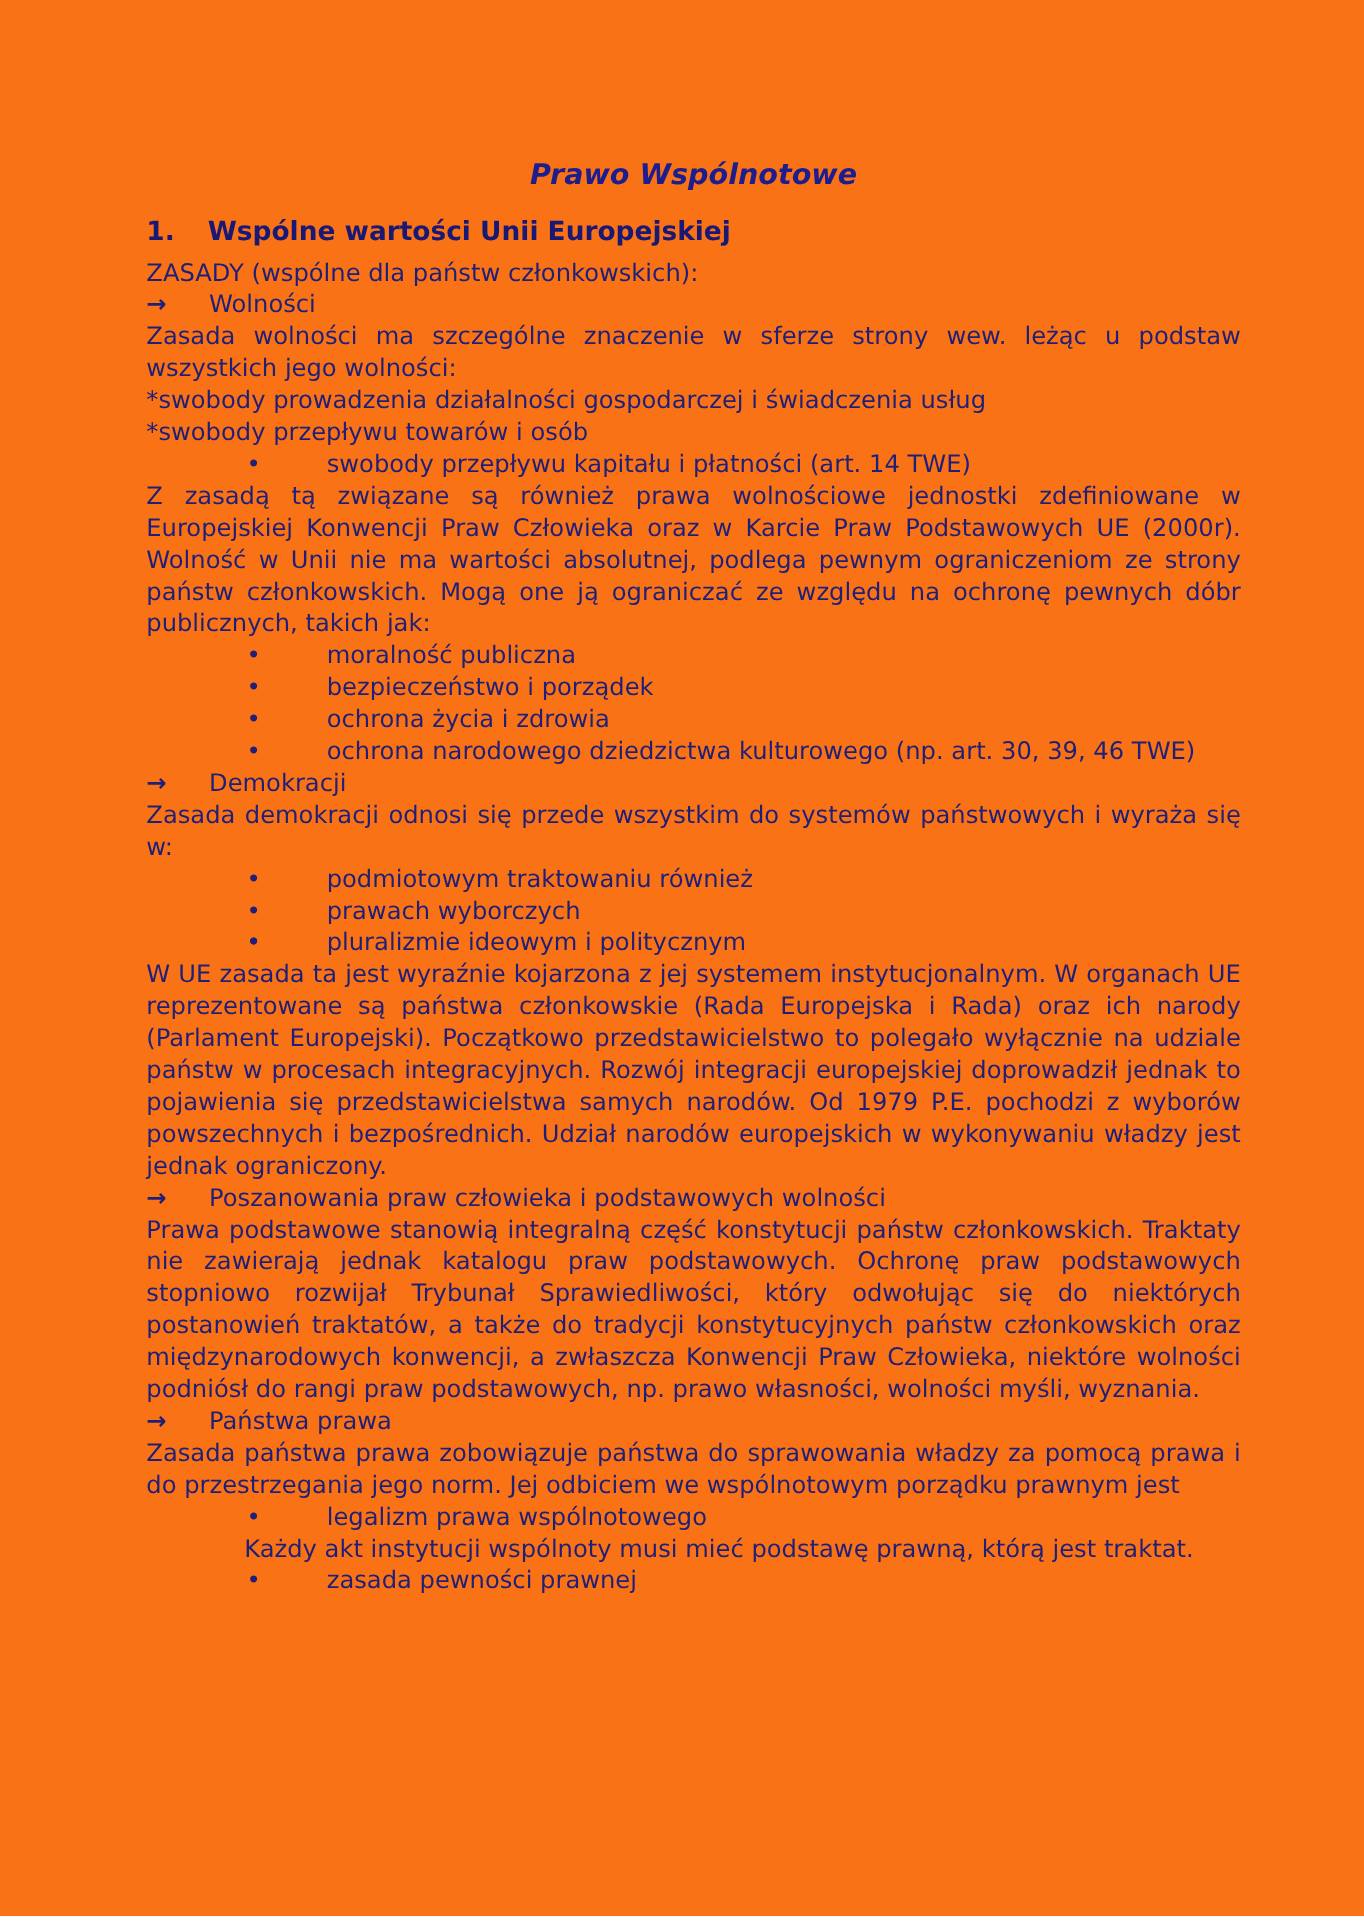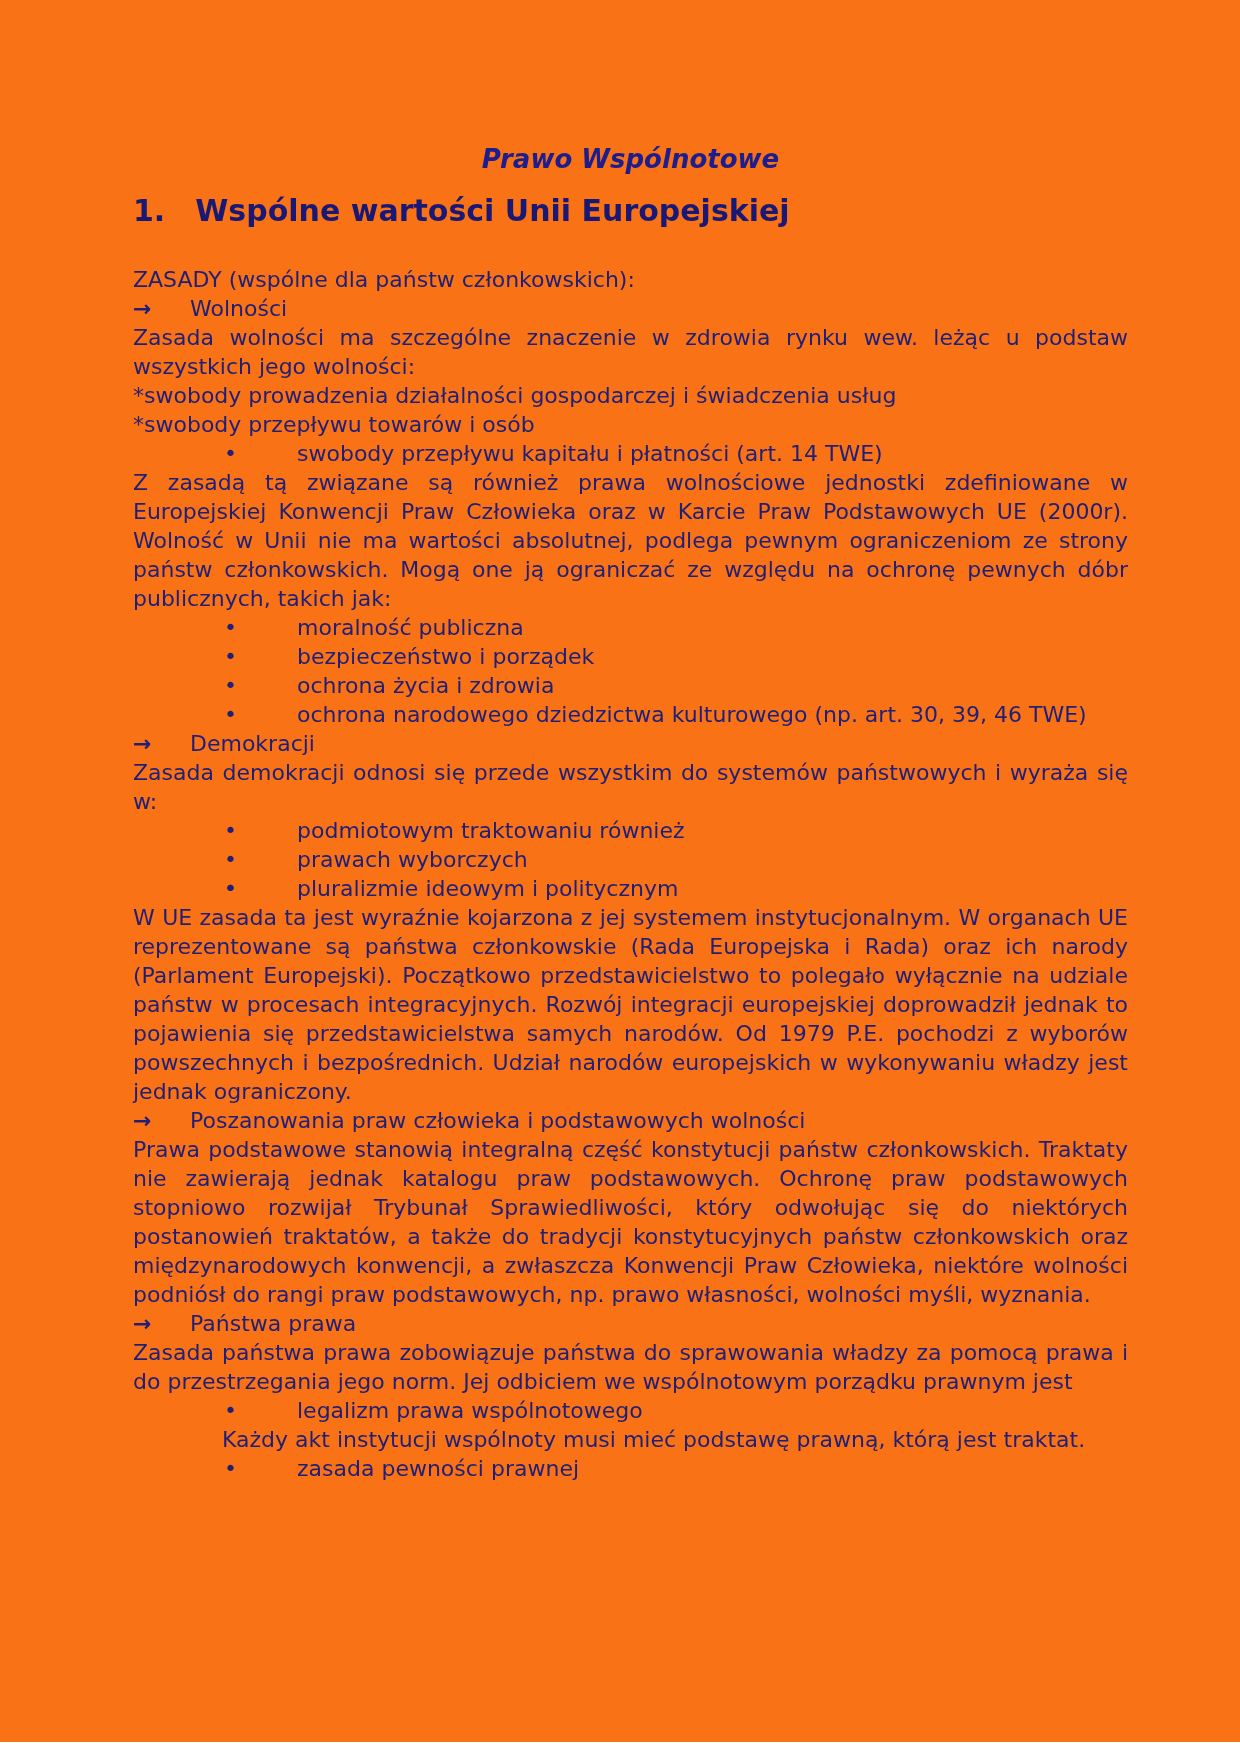--- a/index.html
+++ b/index.html
@@ -25,28 +25,28 @@
     margin: 0;
     text-align: center;
     font-size: 26px;
     line-height: 29px;
     font-weight: bold;
     font-style: italic;
     color: #1d1d8e;
   }
   .section-heading {
     margin: 22px 0 0 0;
-    font-size: 30px;
+    font-size: 24px;
     line-height: 29px;
     font-weight: bold;
     font-style: normal;
     color: #191975;
   }
   .heading-num { display: inline-block; margin-right: 30px; }
-  .doc-body { margin-top: 40px; }
+  .doc-body { margin-top: 9px; }
   p.para, p.arrow-item, p.bullet-item {
     margin: 0;
     padding: 0;
   }
   .justify {
     text-align: justify;
     text-align-last: left;
   }
   .arrow-item .arrow {
     display: inline-block;
@@ -77,21 +77,21 @@
   </h2>
 
   <div class="doc-body">
 
     <p class="para">ZASADY (wspólne dla państw członkowskich):</p>
 
     <p class="arrow-item">
       <span class="arrow">→</span><span>Wolności</span>
     </p>
 
-    <p class="para justify">Zasada wolności ma szczególne znaczenie w zdrowia rynku wew. leżąc u podstaw wszystkich jego wolności:</p>
+    <p class="para justify">Zasada wolności ma szczególne znaczenie w sferze strony wew. leżąc u podstaw wszystkich jego wolności:</p>
     <p class="para">*swobody prowadzenia działalności gospodarczej i świadczenia usług</p>
     <p class="para">*swobody przepływu towarów i osób</p>
 
     <p class="bullet-item">
       <span class="bullet">•</span><span>swobody przepływu kapitału i płatności (art. 14 TWE)</span>
     </p>
 
     <p class="para justify">Z zasadą tą związane są również prawa wolnościowe jednostki zdefiniowane w Europejskiej Konwencji Praw Człowieka oraz w Karcie Praw Podstawowych UE (2000r). Wolność w Unii nie ma wartości absolutnej, podlega pewnym ograniczeniom ze strony państw członkowskich. Mogą one ją ograniczać ze względu na ochronę pewnych dóbr publicznych, takich jak:</p>
 
     <p class="bullet-item">

